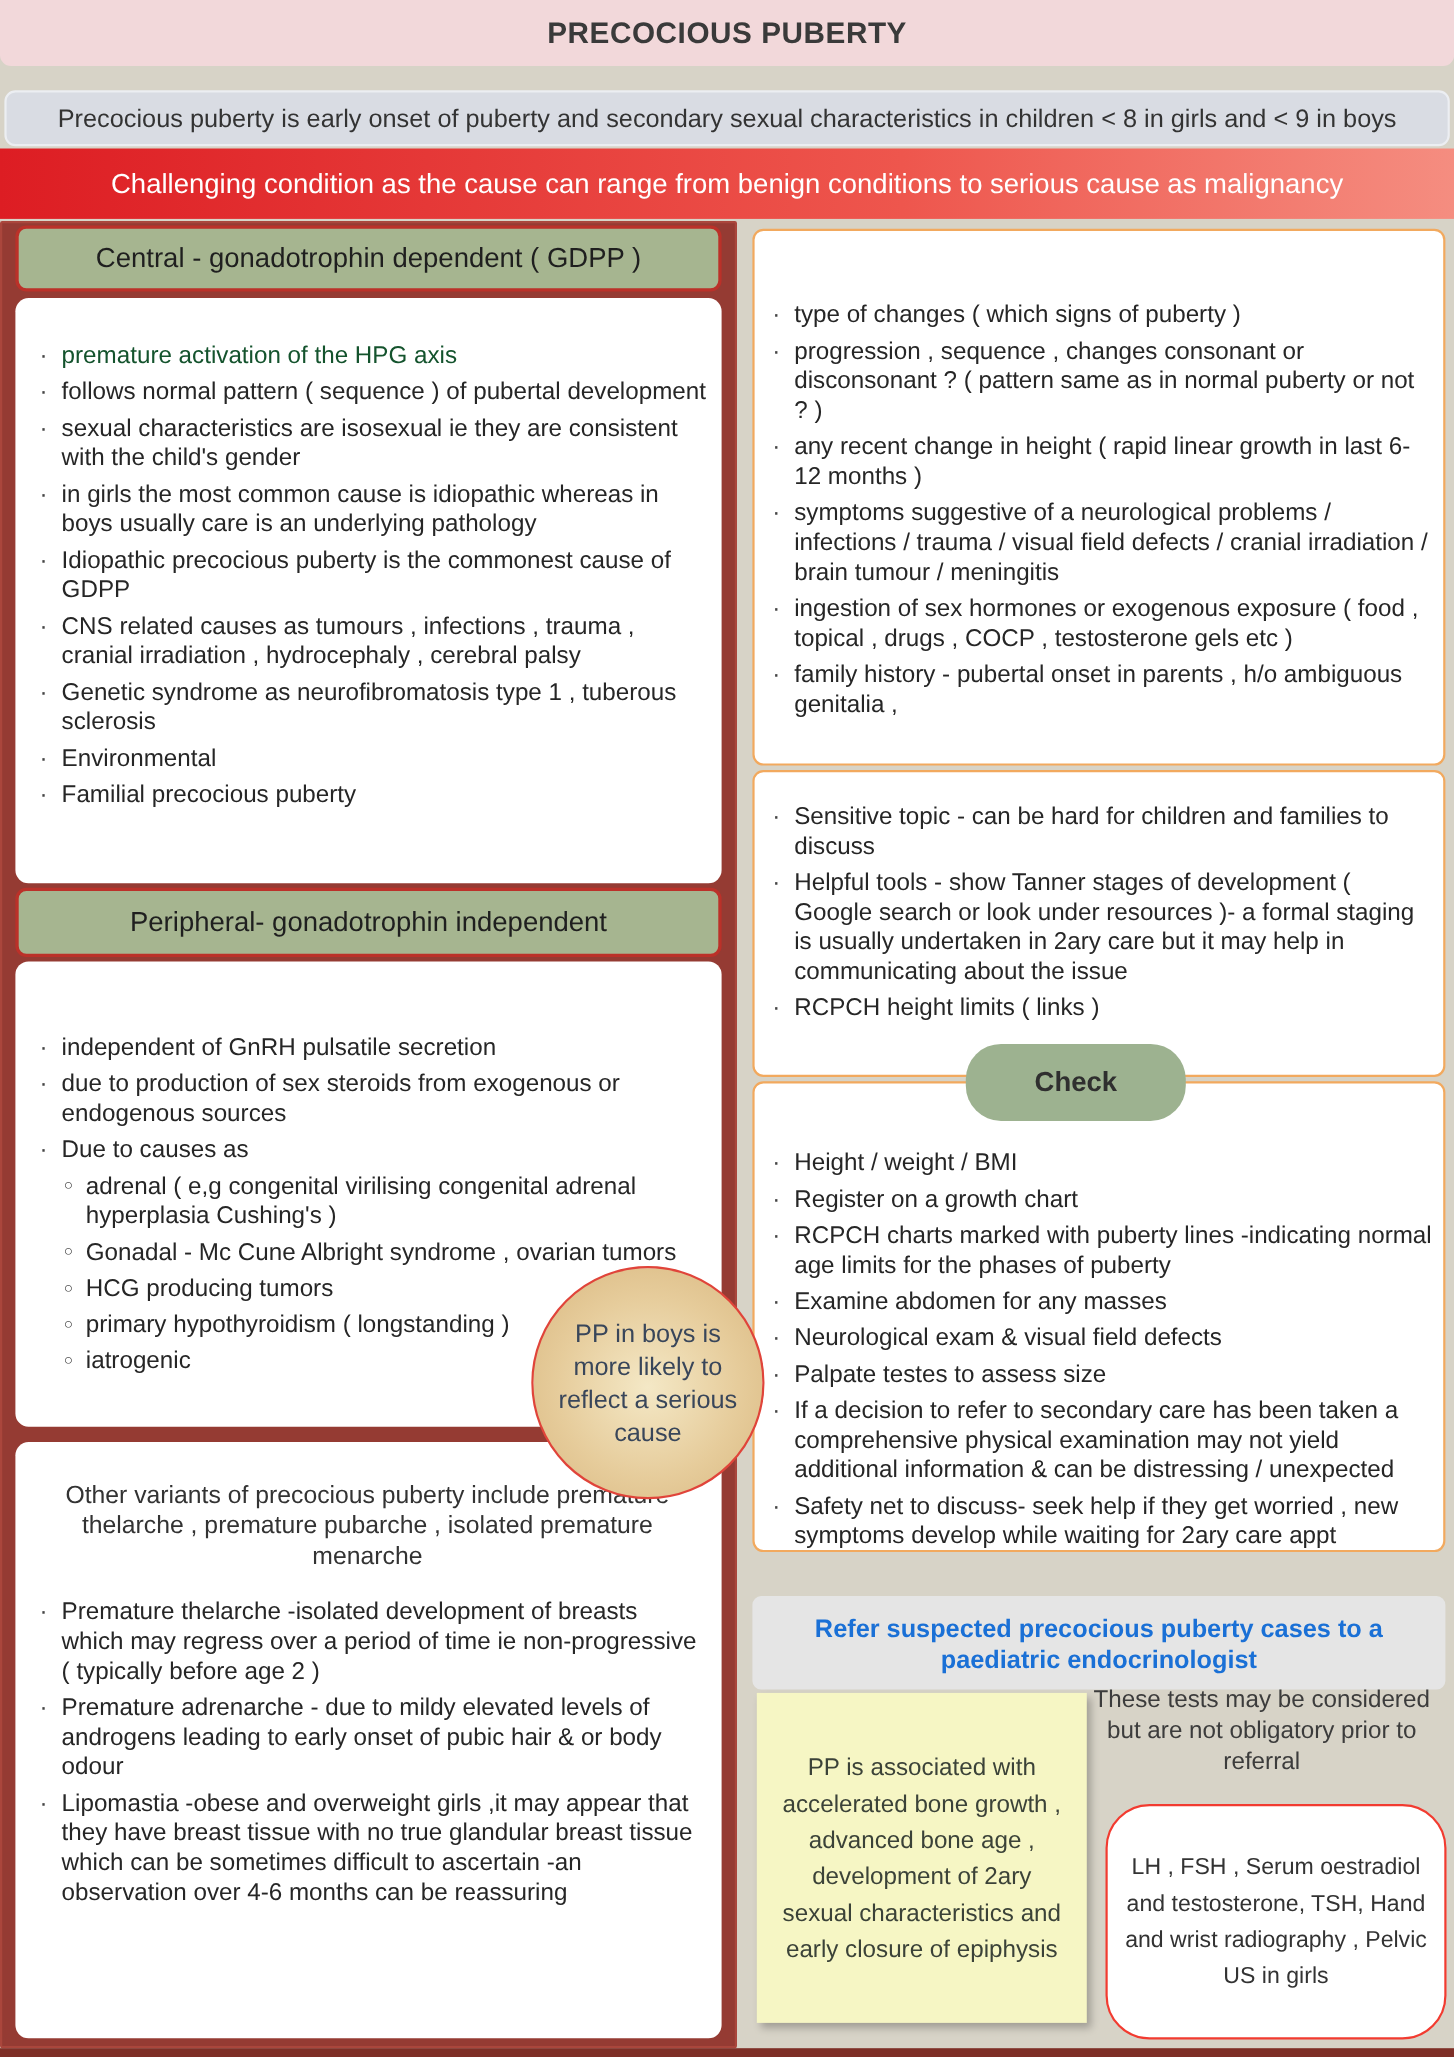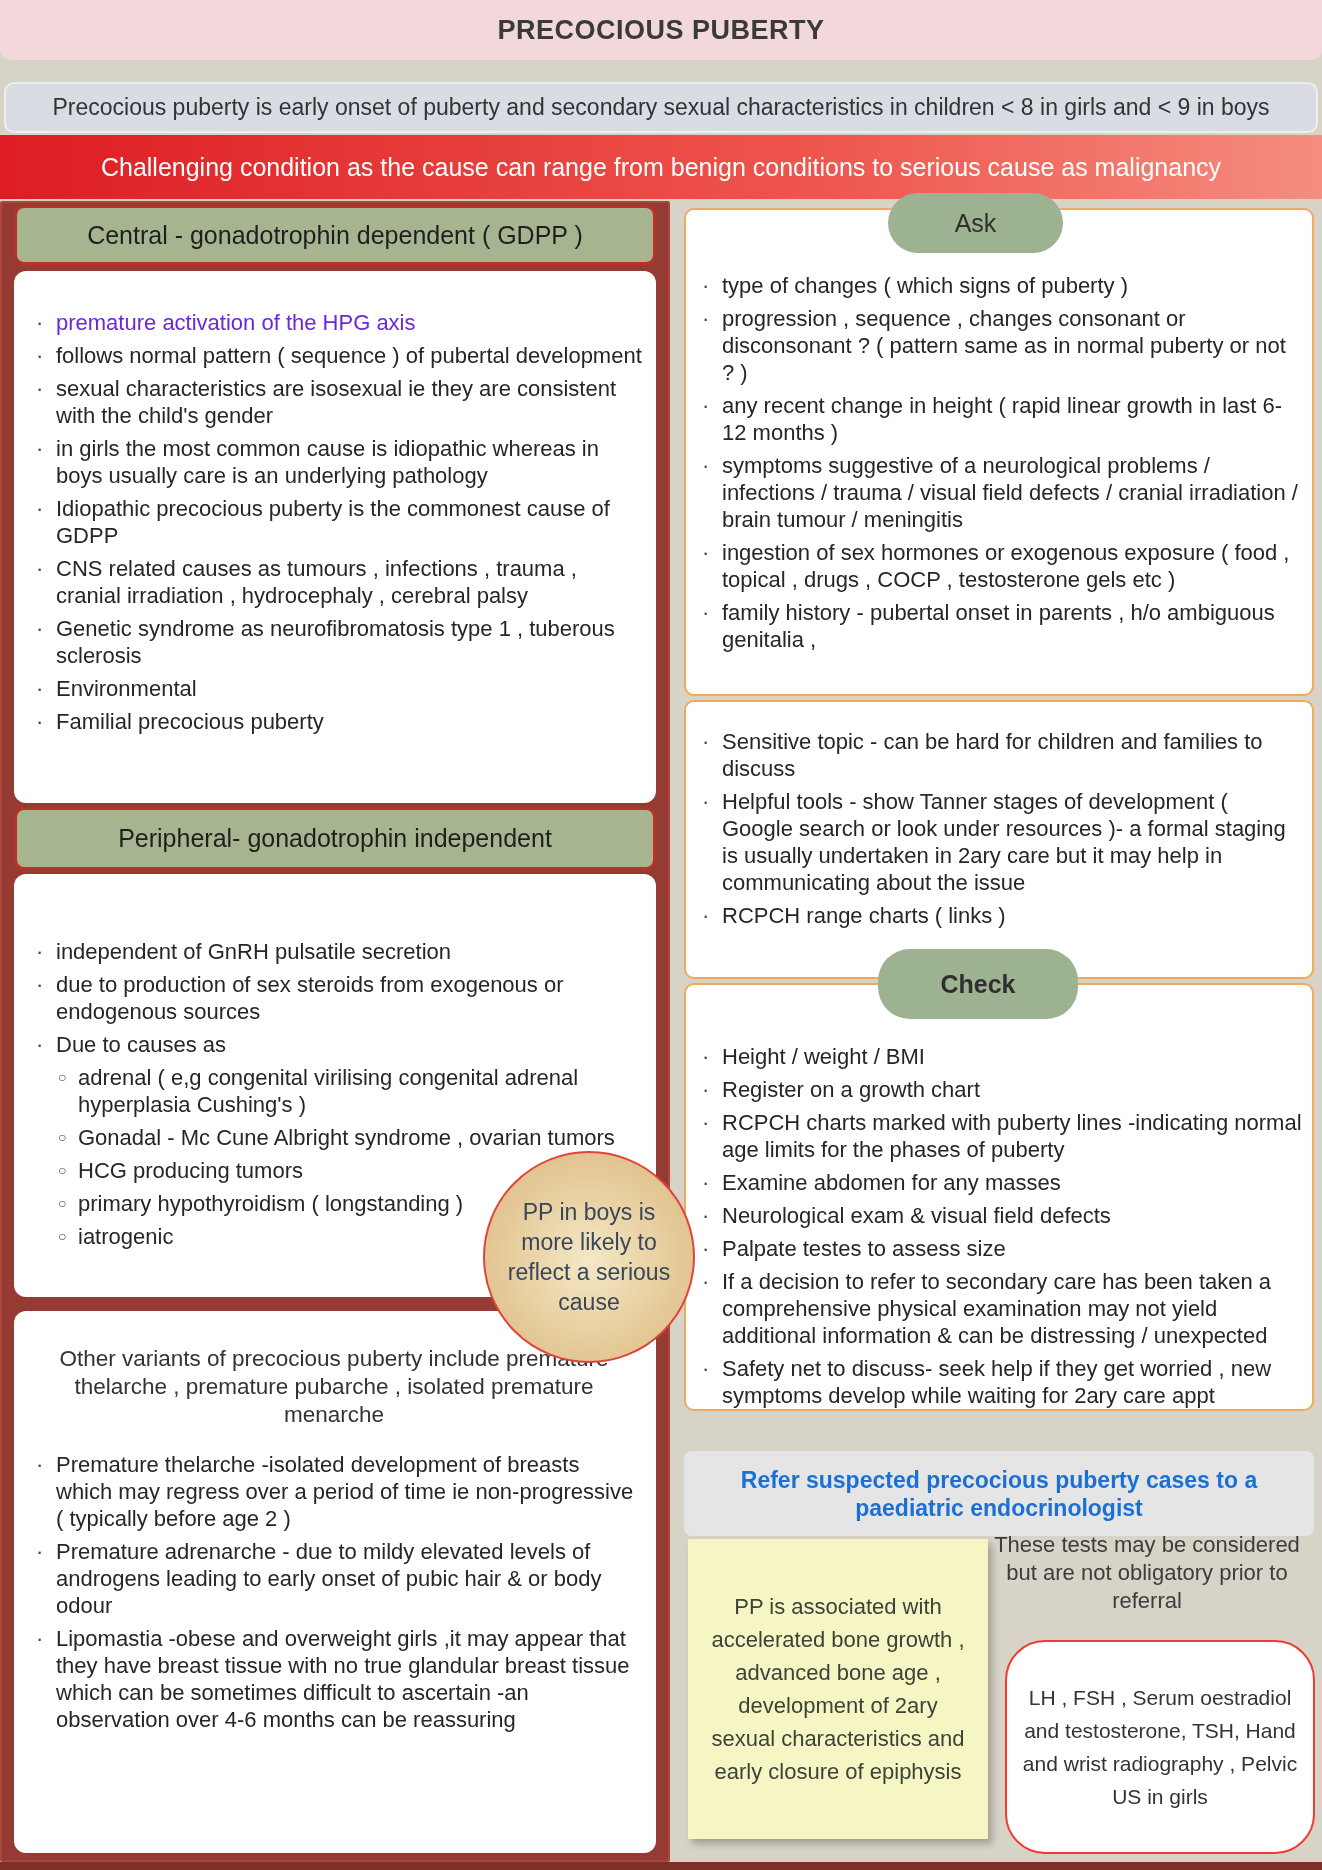--- a/index.html
+++ b/index.html
@@ -49,21 +49,21 @@
     background:#ffffff; border-radius:12px;
   }
   .wbox1 { top:68px;   height:532px; padding:38px 14px 0 22px; }
   .wbox2 { top:671px;  height:423px; padding:64px 14px 0 22px; }
   .wbox3 { top:1108px; height:542px; padding:30px 18px 0 22px; }
   
   .b { display:flex; margin-bottom:6px; font-size:22px; line-height:27px; color:#262626; }
   .b .mk { flex:0 0 20px; text-align:left; font-size:22px; color:#444; }
   .b .mk.sm { font-size:14px; line-height:27px; }
   .b.sub { padding-left:22px; }
-  .b.blue .tx { color:#6d28d9; }
+  .b.blue .tx { color:#14532d; }
   .intro3 { text-align:center; font-size:22.5px; line-height:28px; color:#333; margin:4px 6px 22px 0; }
   
   .circle {
     position:absolute; left:483px; top:1151px; width:212px; height:212px;
     border-radius:50%;
     background:radial-gradient(circle at 50% 52%, #f4e8c6 0%, #e6cc9b 55%, #d8b67e 100%);
     border:2px solid #e0443a;
     display:flex; align-items:center; justify-content:center; text-align:center;
     font-size:23px; line-height:30px; color:#39465a;
     padding:0 12px; z-index:6;
@@ -220,21 +220,20 @@
         </div>
       <div class="b">
           <span class="mk">·</span>
           <span class="tx">Lipomastia -obese and overweight girls ,it may appear that they have breast tissue with no true glandular breast tissue which can be sometimes difficult to ascertain -an observation over 4-6 months can be reassuring</span>
         </div>
     </div>
   </div>
 
   <div class="rightcol">
 
-    <div class="pill pillAsk">Ask</div>
 
     <div class="obox oboxA">
       <div class="b">
           <span class="mk">·</span>
           <span class="tx">type of changes ( which signs of puberty )</span>
         </div>
       <div class="b">
           <span class="mk">·</span>
           <span class="tx">progression , sequence , changes consonant or disconsonant ? ( pattern same as in normal puberty or not ? )</span>
         </div>
@@ -260,21 +259,21 @@
       <div class="b">
           <span class="mk">·</span>
           <span class="tx">Sensitive topic - can be hard for children and families to discuss</span>
         </div>
       <div class="b">
           <span class="mk">·</span>
           <span class="tx">Helpful tools - show Tanner stages of development ( Google search or look under resources )- a formal staging is usually undertaken in 2ary care but it may help in communicating about the issue</span>
         </div>
       <div class="b">
           <span class="mk">·</span>
-          <span class="tx">RCPCH range charts ( links )</span>
+          <span class="tx">RCPCH height limits ( links )</span>
         </div>
     </div>
 
     <div class="pill pillCheck">Check</div>
 
     <div class="obox oboxC">
       <div class="b">
           <span class="mk">·</span>
           <span class="tx">Height / weight / BMI</span>
         </div>

